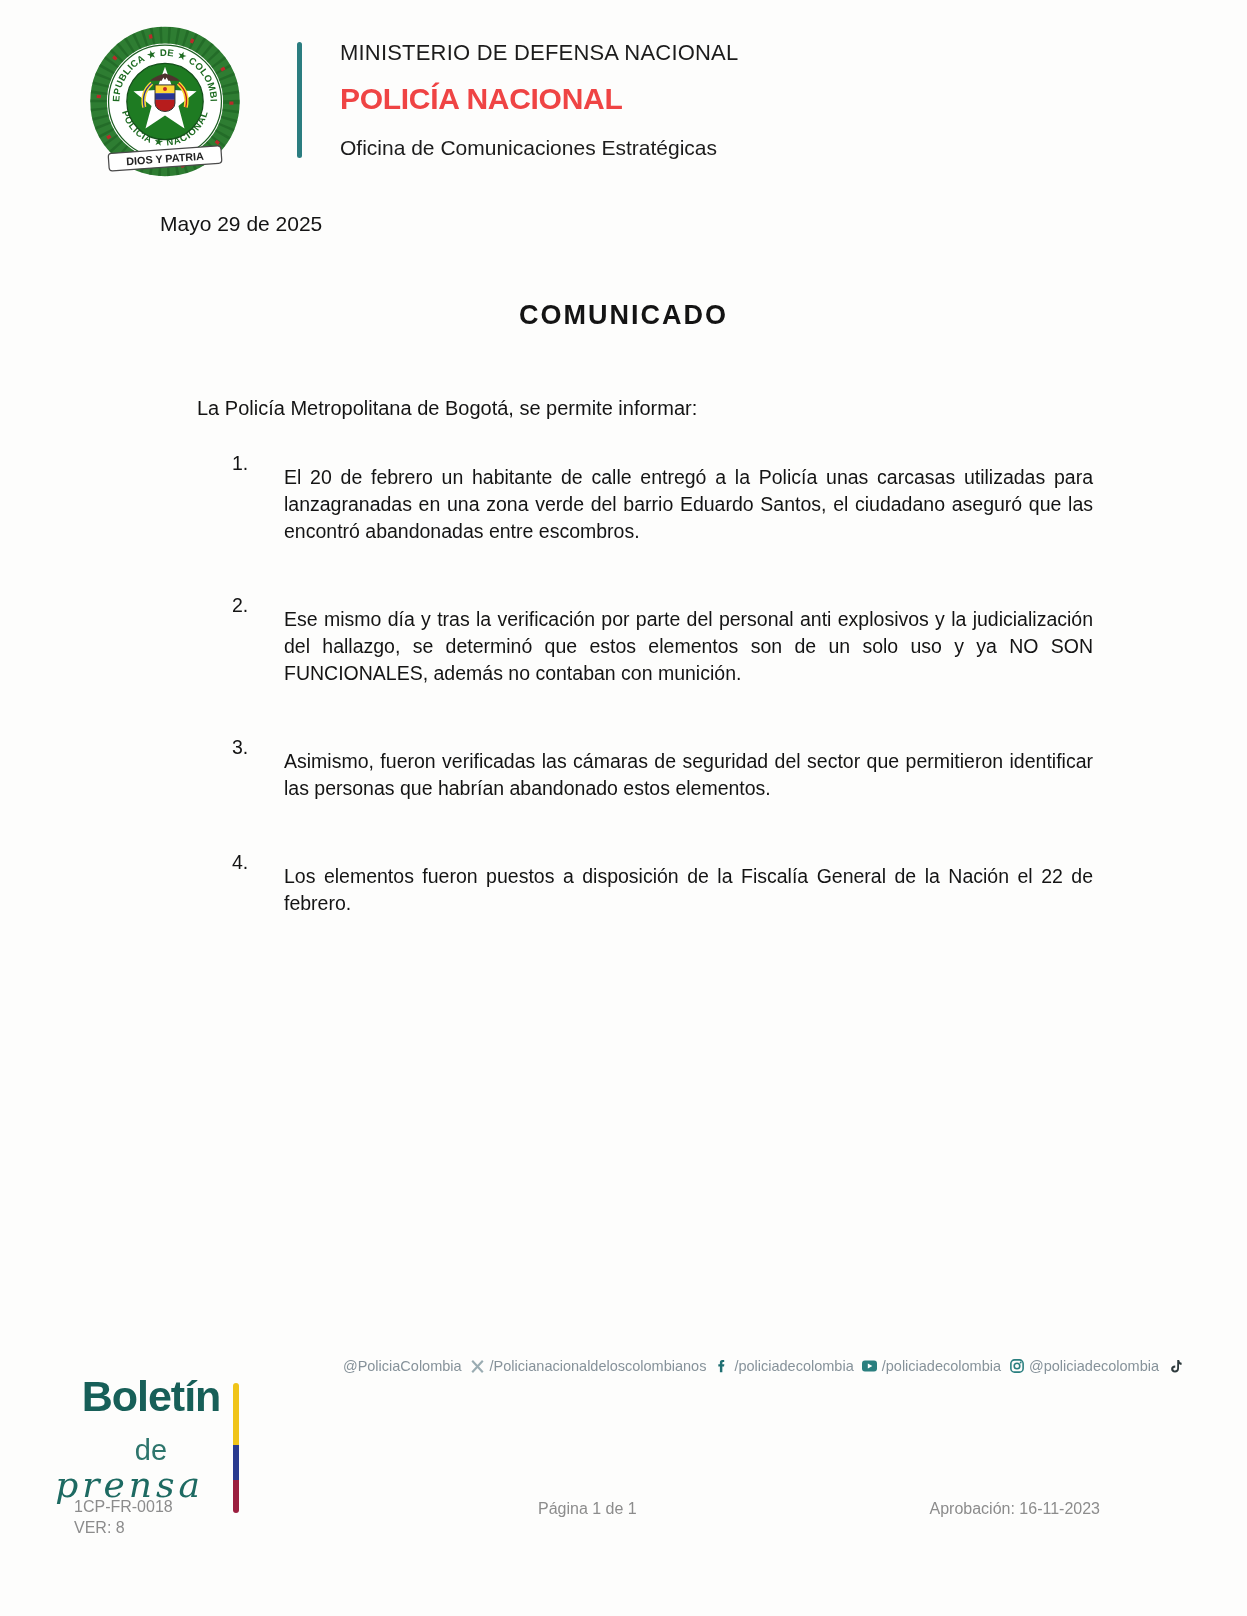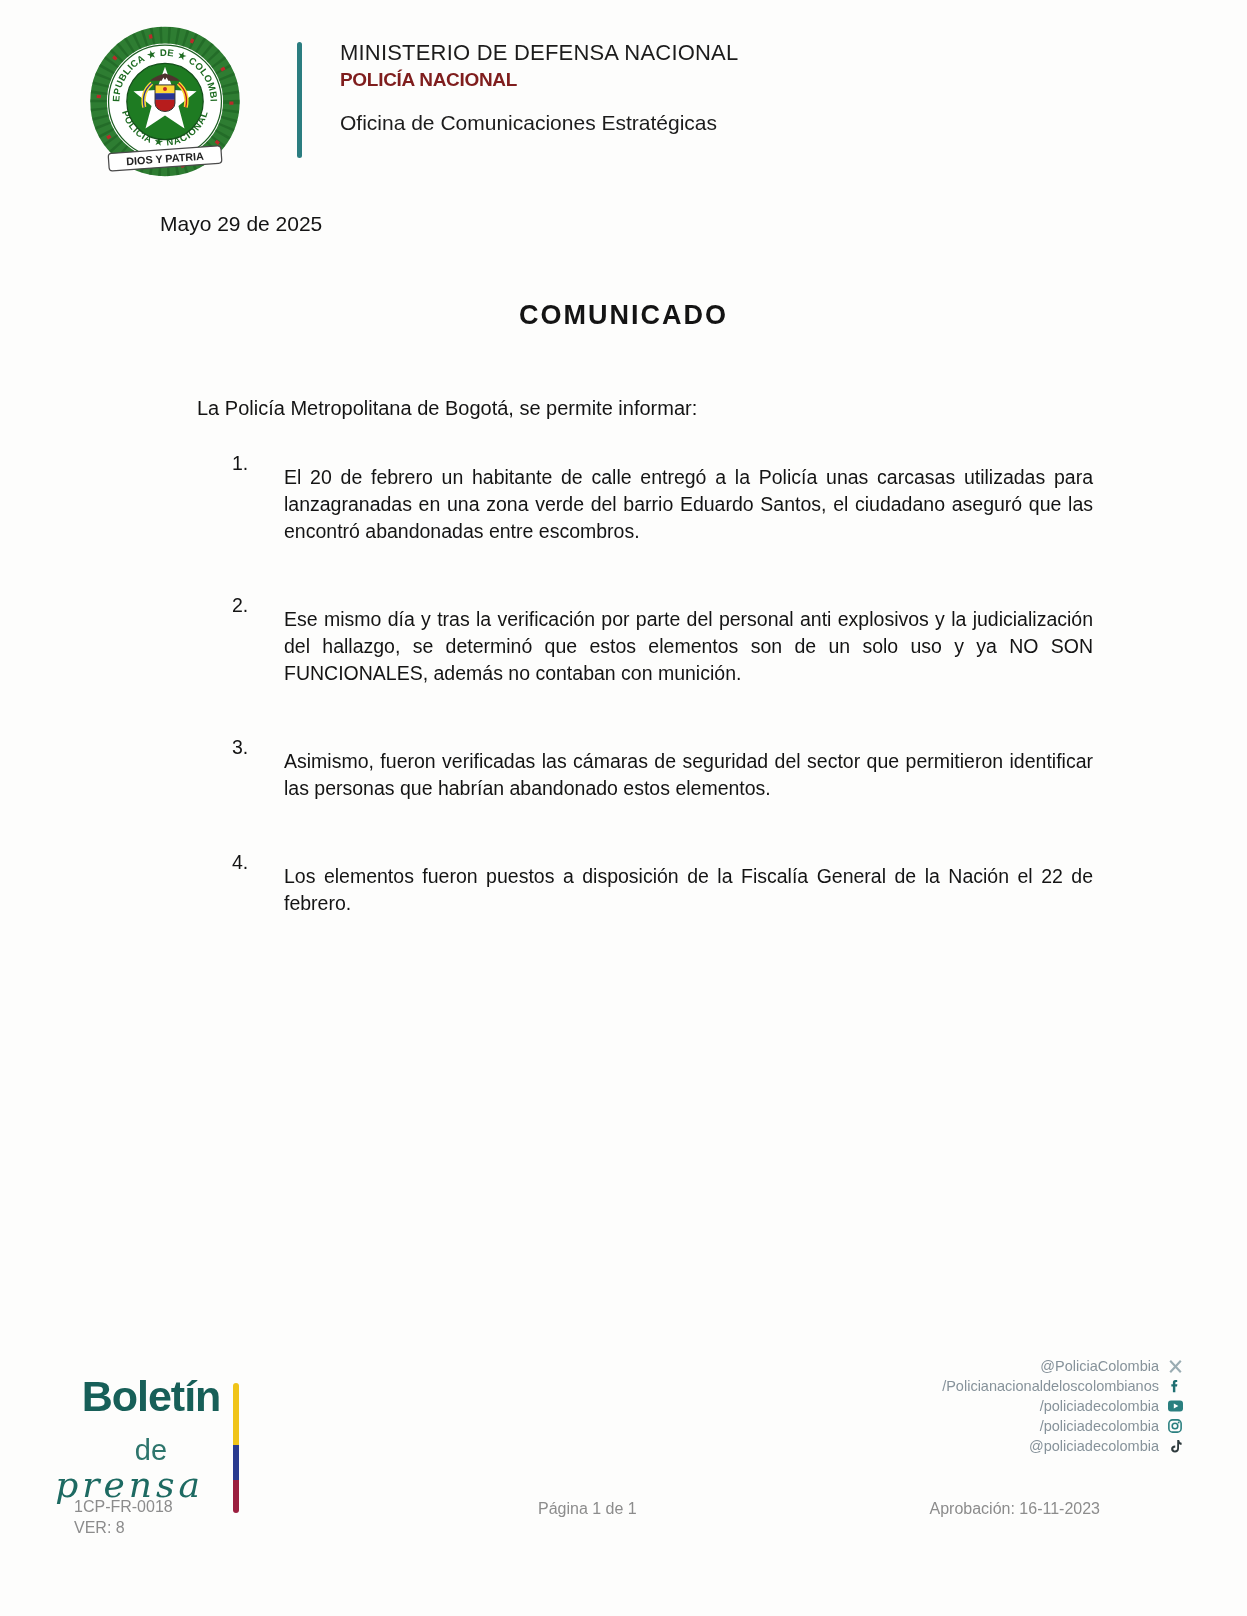--- a/index.html
+++ b/index.html
@@ -13,21 +13,21 @@
     width:1247px;height:1616px;
     background:#fdfdfc;
     overflow:hidden;
     color:#141414;
   }
   
   .emblem{position:absolute;left:82px;top:25px;width:166px;height:158px;}
   .divider{position:absolute;left:297px;top:42px;width:5px;height:116px;border-radius:3px;}
   .head-text{position:absolute;left:340px;top:40px;line-height:1.16;}
   .ministry{font-size:22px;letter-spacing:.2px;color:#1c1c1c;}
-  .institution{font-size:19px;font-weight:bold;letter-spacing:-.3px;color:#7f1d1d;margin-top:3px;}
+  .institution{font-size:30px;font-weight:bold;letter-spacing:-.3px;color:#ef4444;margin-top:16px;}
   .office{font-size:21px;color:#1c1c1c;margin-top:20px;}
   .unit{font-size:21px;color:#1c1c1c;margin-top:2px;}
   
   .date{position:absolute;left:160px;top:212px;font-size:21px;}
   .title{position:absolute;left:0;top:300px;width:100%;margin:0;
          text-align:center;font-size:27px;font-weight:bold;letter-spacing:2px;}
   
   .intro{position:absolute;left:197px;top:397px;margin:0;font-size:20px;}
   .list{position:absolute;left:232px;top:450px;width:875px;}
   .item{display:flex;margin-bottom:33px;}
@@ -42,21 +42,21 @@
                 font-size:36px;color:#1d6a62;letter-spacing:4px;}
   .flagbar{position:absolute;left:233px;top:1383px;width:6px;height:130px;
            display:flex;flex-direction:column;border-radius:3px;overflow:hidden;}
   .flagbar span{display:block;width:100%;}
   .flag-y{height:62px;}
   .flag-b{height:35px;}
   .flag-r{height:33px;}
   .form-code{position:absolute;left:74px;top:1496px;font-size:16px;color:#8c8c8c;line-height:21px;}
   .page-number{position:absolute;left:538px;top:1500px;font-size:16px;color:#8c8c8c;}
   .approval{position:absolute;right:147px;top:1500px;font-size:16px;color:#8c8c8c;}
-  .social{position:absolute;right:64px;top:1358px;display:flex;flex-direction:column;
+  .social{position:absolute;right:64px;top:1358px;display:flex;flex-direction:row;
           align-items:flex-end;gap:4px;}
   .social-row{display:flex;align-items:center;gap:8px;font-size:14.5px;color:#86929a;}
   .si{width:16px;height:16px;display:flex;align-items:center;justify-content:center;}
 </style>
 </head>
 <body>
 
 <div class="page">
 
   <svg class="emblem" viewBox="0 0 200 190" aria-hidden="true">

